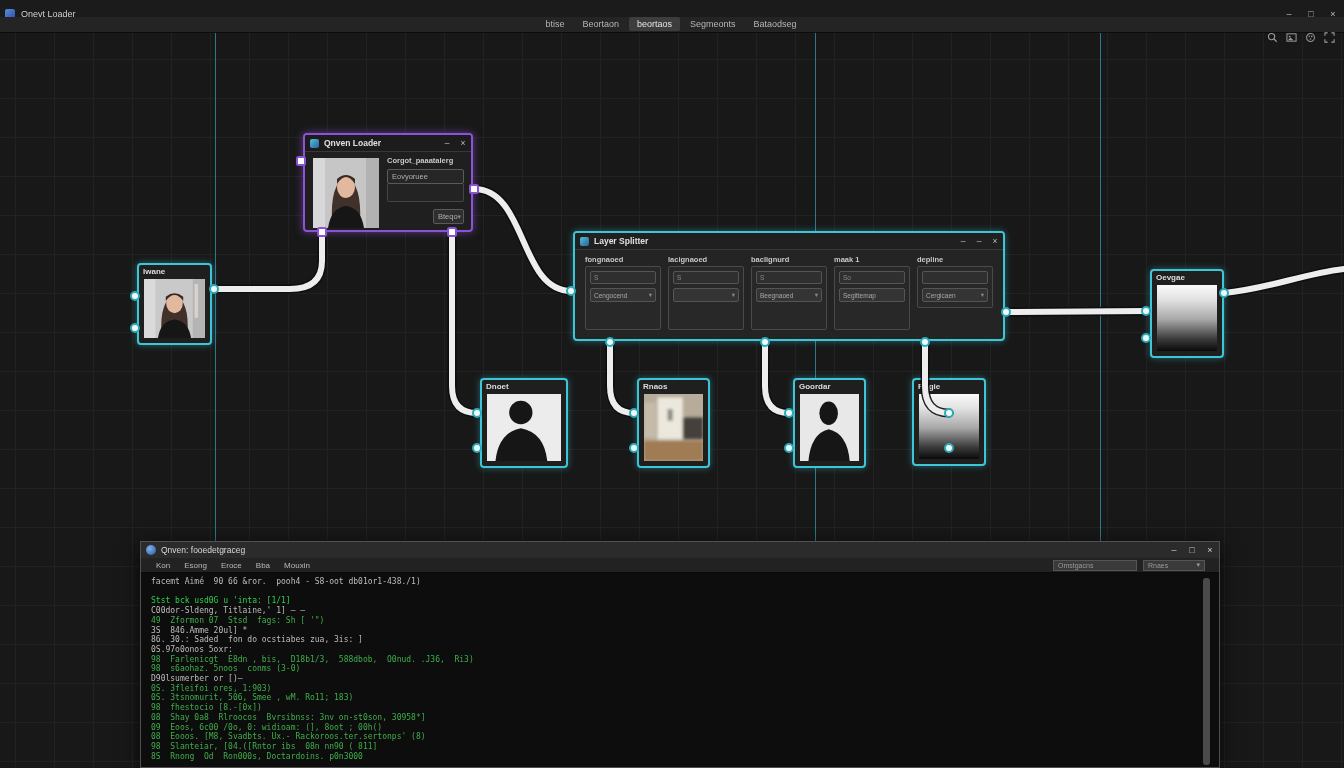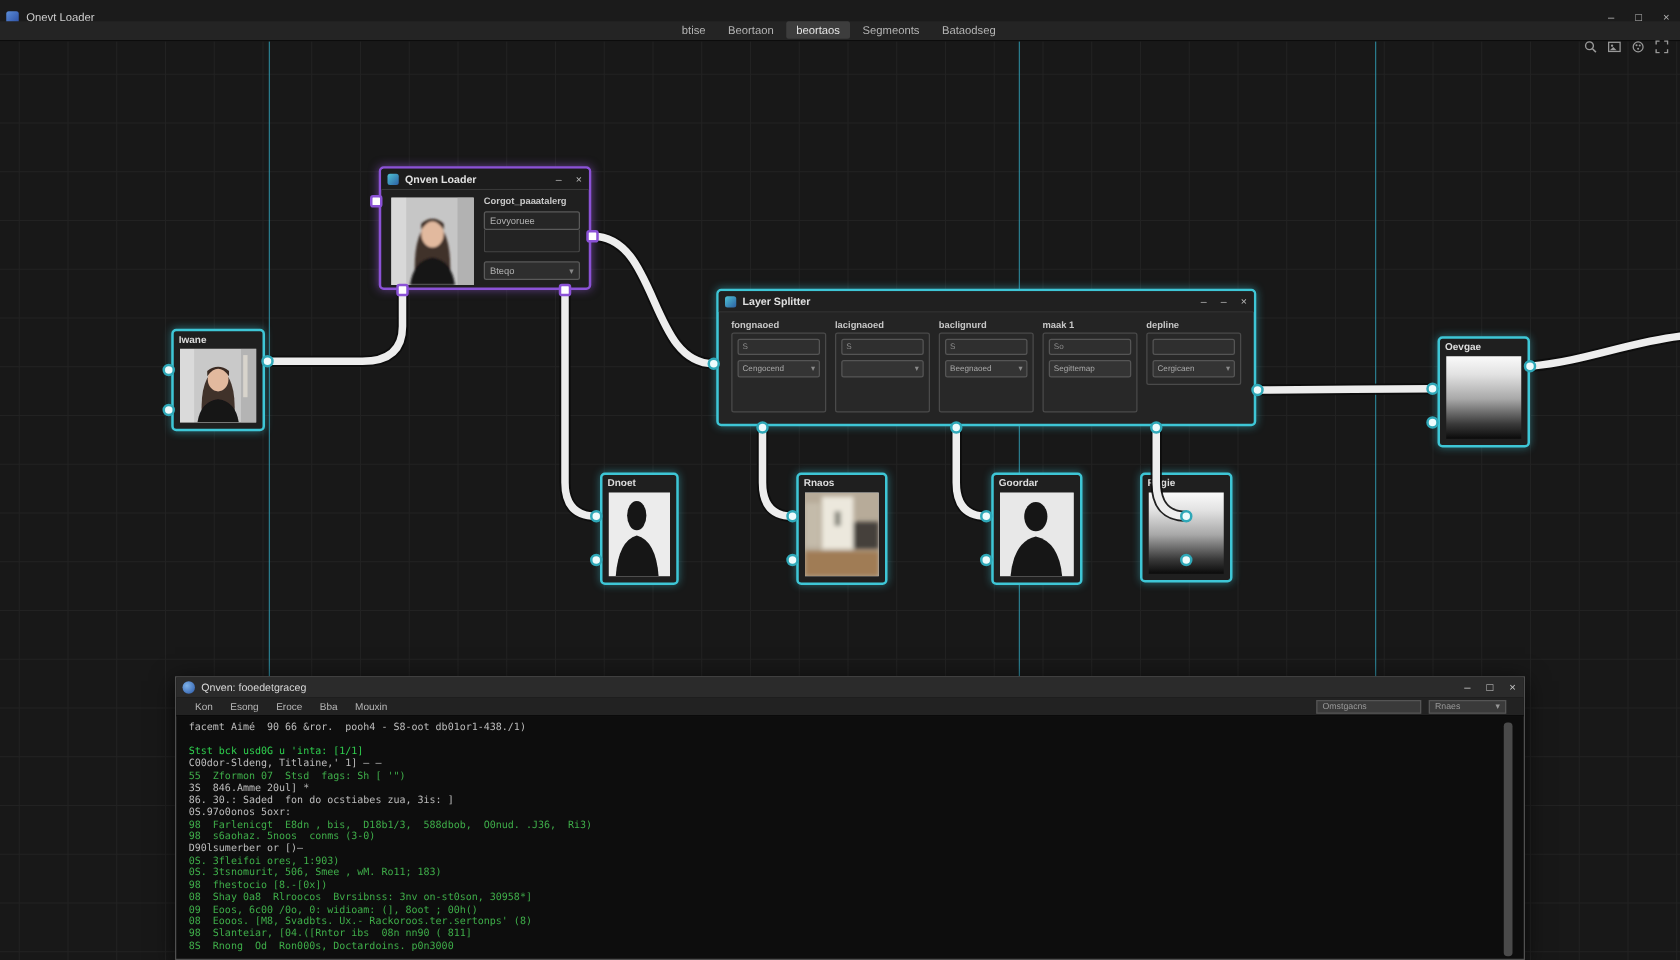--- a/index.html
+++ b/index.html
@@ -58,21 +58,21 @@
   #qnven-photo { position:absolute; left:8px; top:6px; width:66px; height:70px;
     background:#ccc; overflow:hidden; }
   #qnven-photo svg { width:100%; height:100%; }
   #qnven-right { position:absolute; left:82px; right:7px; top:4px; bottom:4px; }
   #qnven-label { font-size:7.5px; font-weight:bold; color:#c8c8c8; margin-bottom:4px; }
   .fld { border:1px solid #5a5a5a; background:#262626; color:#b0b0b0;
     font-size:7.5px; padding:2px 4px; border-radius:2px; }
   #qnven-empty { height:18px; border:1px solid #454545; border-top:none;
     background:#232323; border-radius:0 0 2px 2px; }
   #qnven-drop { margin-top:7px; display:flex; justify-content:space-between;
-    align-items:center; background:#2e2e2e; }
+    align-items:center; background:#2e2e2e;margin-left:46px; }
   #qnven-drop .arrow { color:#888; font-size:7px; }
 
   
   #splitter-cols { position:absolute; left:10px; right:10px; top:22px; bottom:6px;
     display:flex; gap:7px; }
   .sp-col { flex:1; position:relative; }
   .sp-label { font-size:7.5px; font-weight:bold; color:#c8c8c8; height:11px; }
   .sp-box { border:1px solid #4a4a4a; background:#282828; border-radius:2px;
     height:64px; padding:4px; }
   .sp-box.short { height:42px; }
@@ -307,21 +307,21 @@
           <div class="sp-field"></div>
           <div class="sp-drop">
             <span>Cergicaen</span>
             <span class="arrow">▾</span>
           </div>
         </div>
       </div>
     </div>
 </div>
 
-<div class="node teal" style="left:480px;top:378px;width:63px;height:90px">
+<div class="node teal" style="left:480px;top:378px;width:88px;height:90px">
   <div class="mini-title">Dnoet</div>
   <div class="thumb">
     <svg viewBox="0 0 70 80" preserveAspectRatio="none">
       <rect width="70" height="80" fill="#ececec"></rect>
       <g filter="url(#soft)">
         <ellipse cx="32" cy="22" rx="11" ry="14" fill="#141414"></ellipse>
         <path d="M8,80 Q11,46 32,41 Q54,46 57,80 Z" fill="#141414"></path>
       </g>
     </svg>
   </div>
@@ -454,21 +454,21 @@
   <div id="console-body">
 
       <div class="cline gray">facemt Aimé  90 66 &amp;ror.  pooh4 - S8-oot db01or1-438./1)</div>
 
       <div class="cline gray"></div>
 
       <div class="cline green-bright">Stst bck usd0G u 'inta: [1/1]</div>
 
       <div class="cline gray">C00dor-Sldeng, Titlaine,' 1] – –</div>
 
-      <div class="cline green">55  Zformon 07  Stsd  fags: Sh [ '")</div>
+      <div class="cline green">49  Zformon 07  Stsd  fags: Sh [ '")</div>
 
       <div class="cline gray">3S  846.Amme 20ul] *</div>
 
       <div class="cline gray">86. 30.: Saded  fon do ocstiabes zua, 3is: ]</div>
 
 
       <div class="cline gray">0S.97o0onos 5oxr:</div>
 
       <div class="cline green">98  Farlenicgt  E8dn , bis,  D18b1/3,  588dbob,  O0nud. .J36,  Ri3)</div>
 

